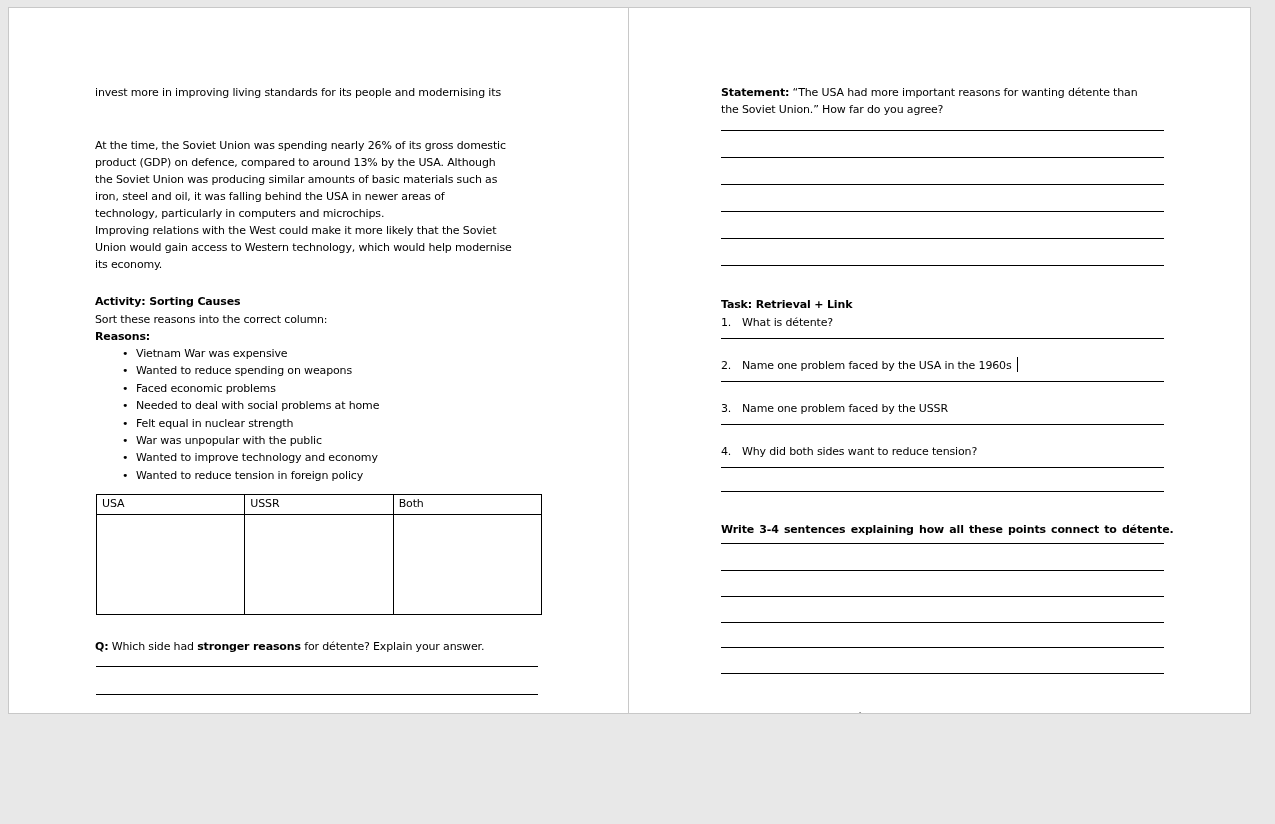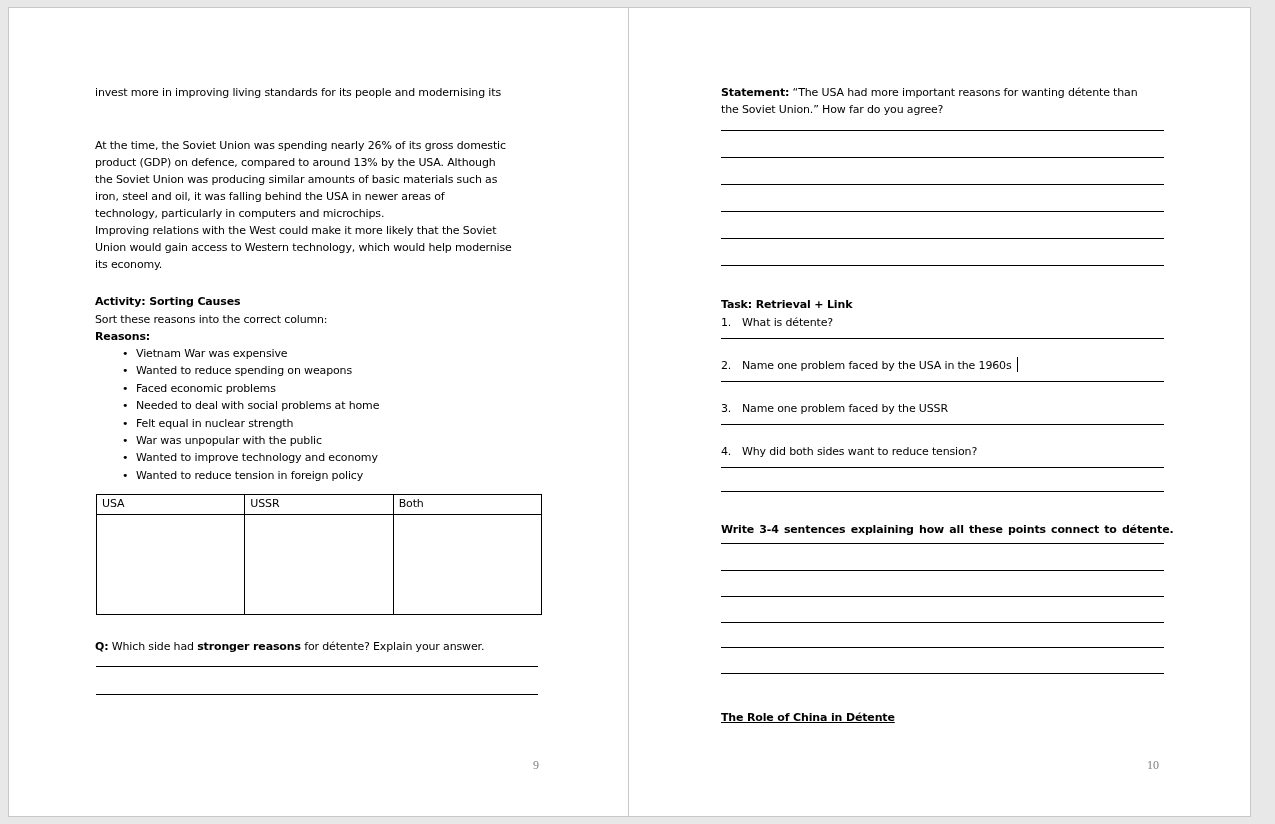--- a/index.html
+++ b/index.html
@@ -10,21 +10,21 @@
     overflow:hidden;
     font-family:"DejaVu Sans", sans-serif;
     font-size:11px;
     letter-spacing:-0.15px;
     color:#000;
   }
   .page {
     position:absolute;
     top:7px;
     width:623px;
-    height:810px;
+    height:707px;
     background:#ffffff;
     border:1px solid #c8c8c8;
     overflow:hidden;
   }
   #page-left  { left:8px; }
   #page-right { left:628px; }
 
   .abs { position:absolute; }
   .txt-line { height:17px; line-height:17px; white-space:nowrap; }
   .bold { font-weight:bold; }

